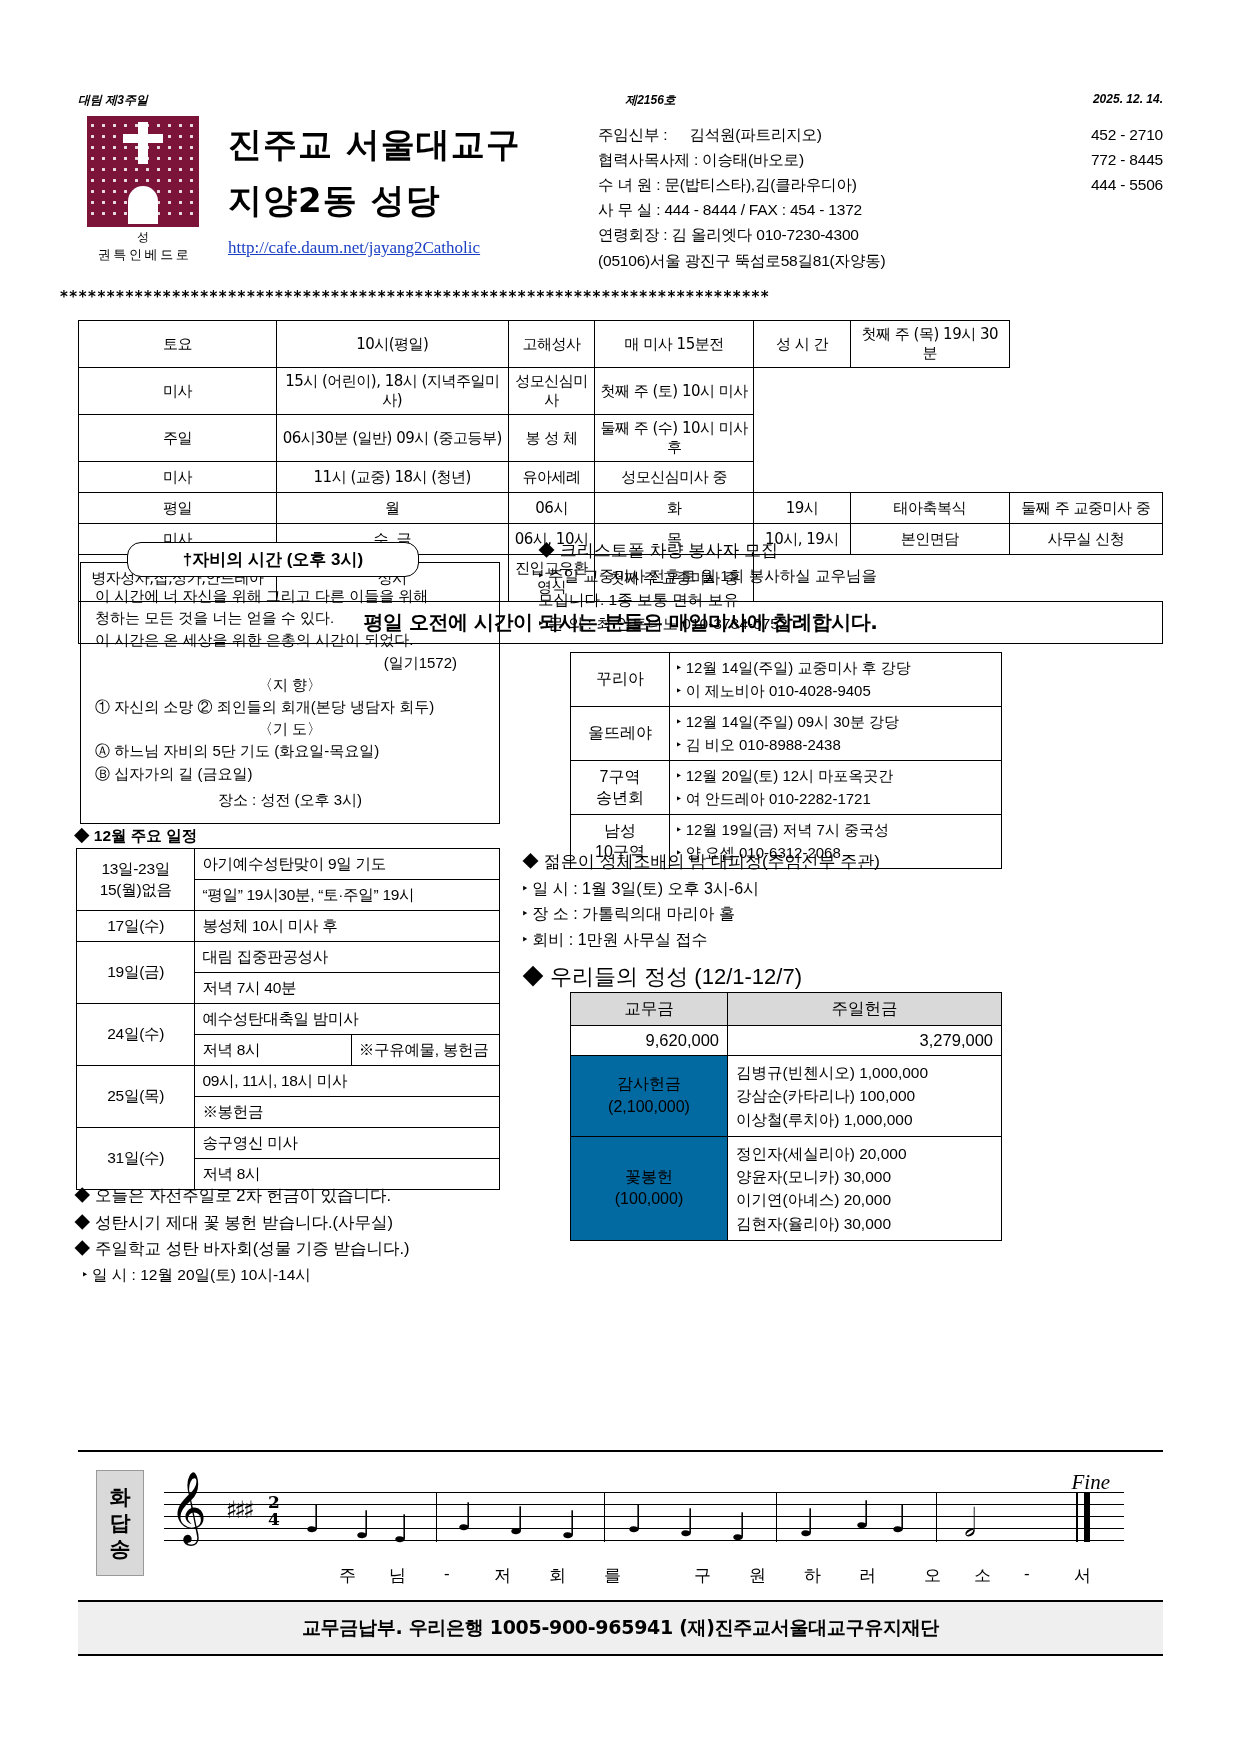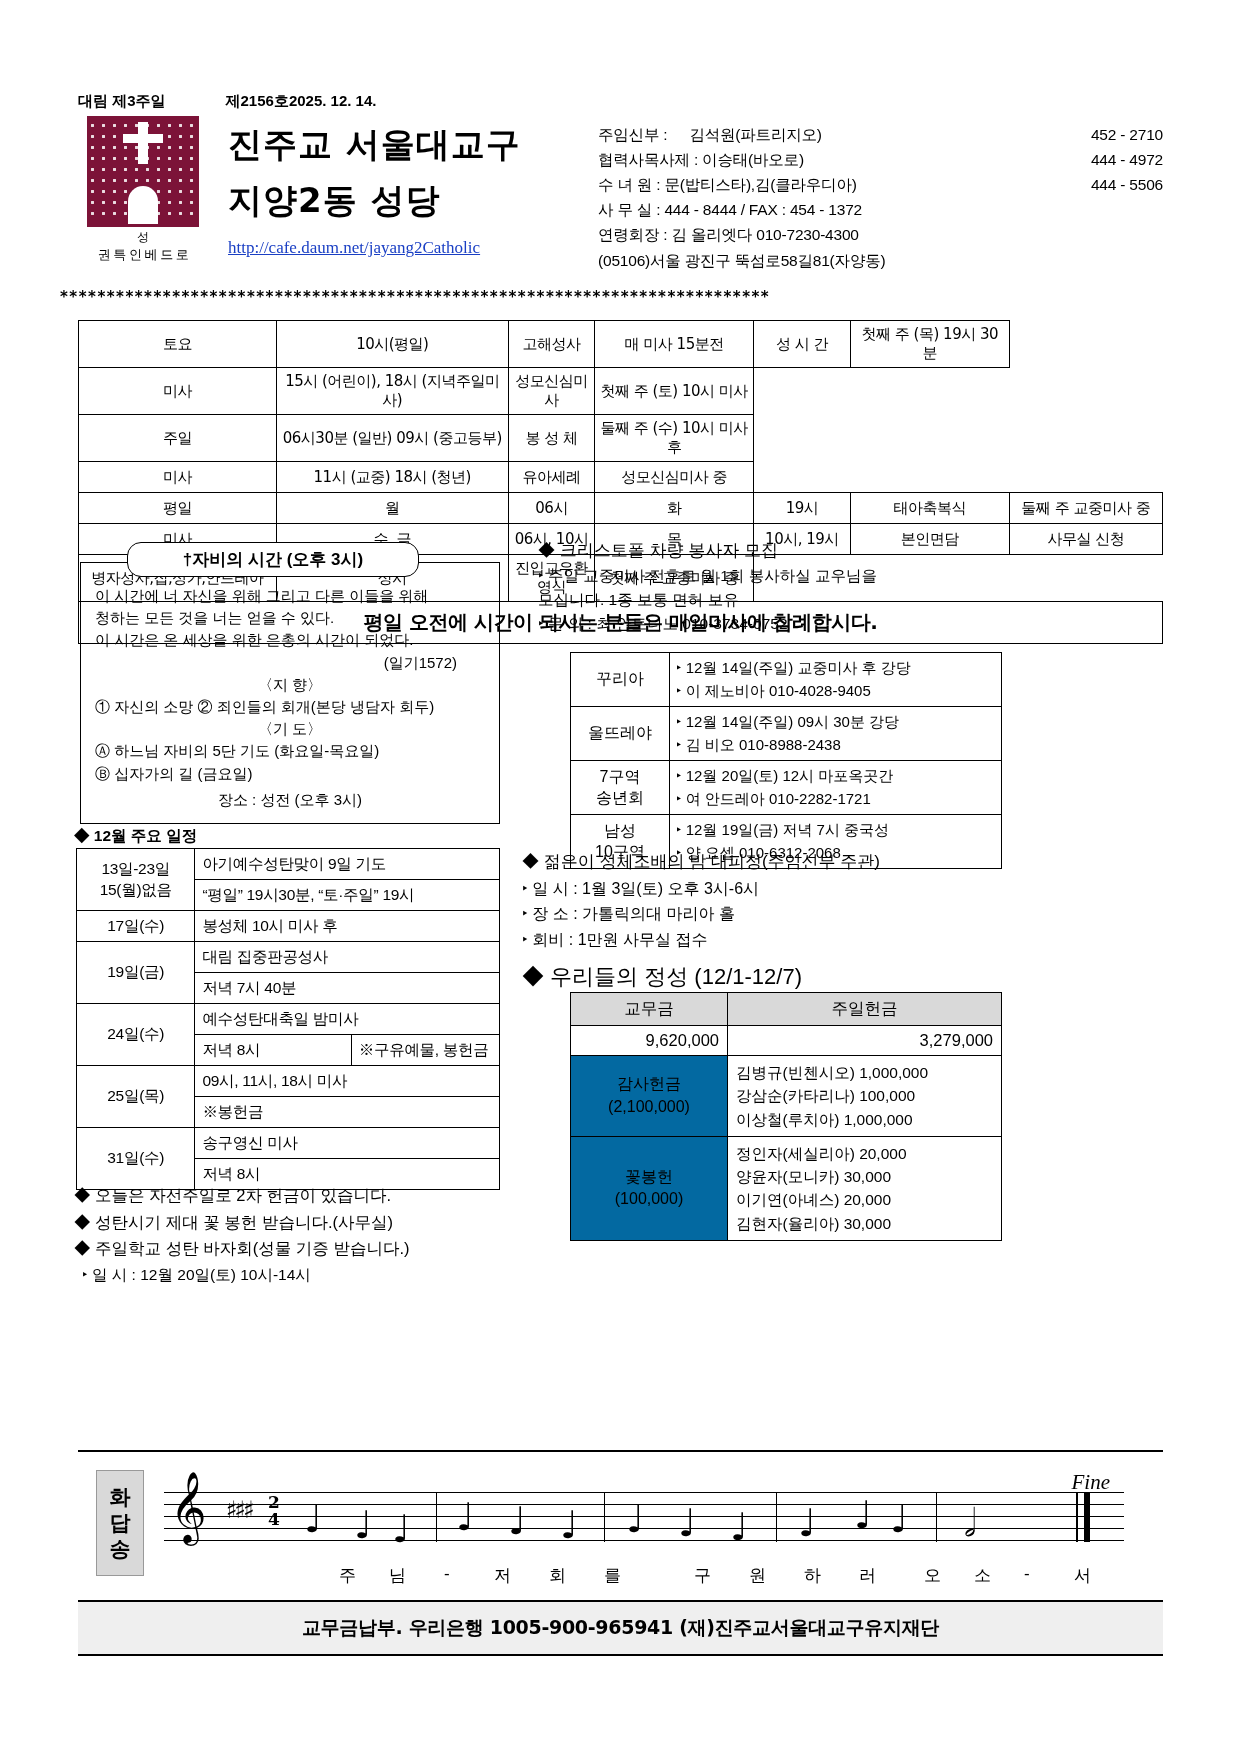--- a/index.html
+++ b/index.html
@@ -23,23 +23,24 @@
     box-sizing: border-box;
   }
 
   
   .topline {
     position: absolute;
     top: 92px;
     left: 78px;
     width: 1085px;
     display: flex;
-    justify-content: flex-start;
-    font-size: 15px;
-    font-weight: bold;
+    justify-content: space-between;
+    font-size: 12px;
+    font-weight: bold;
+    font-style: italic;
   }
   .topline .mid { margin-left: 60px; }
 
   
   .masthead {
     position: absolute;
     top: 116px;
     left: 78px;
     width: 1085px;
     height: 160px;
@@ -435,21 +436,21 @@
     <a class="cafe-url" href="#">http://cafe.daum.net/jayang2Catholic</a>
 
     <div class="contact">
       <div class="row">
         <span class="lbl">주임신부 :</span>
         <span style="margin-left:22px">김석원(파트리지오)</span>
         <span class="tel">452 - 2710</span>
       </div>
       <div class="row">
         <span class="lbl">협력사목사제 : 이승태(바오로)</span>
-        <span class="tel">444 - 4972</span>
+        <span class="tel">772 - 8445</span>
       </div>
       <div class="row">
         <span class="lbl">수 녀 원 : 문(밥티스타),김(클라우디아)</span>
         <span class="tel">444 - 5506</span>
       </div>
       <div class="row">
         <span class="lbl">사 무 실 : 444 - 8444  / FAX : 454 - 1372</span>
       </div>
       <div class="row">
         <span class="lbl">연령회장 : 김 올리엣다 010-7230-4300</span>

